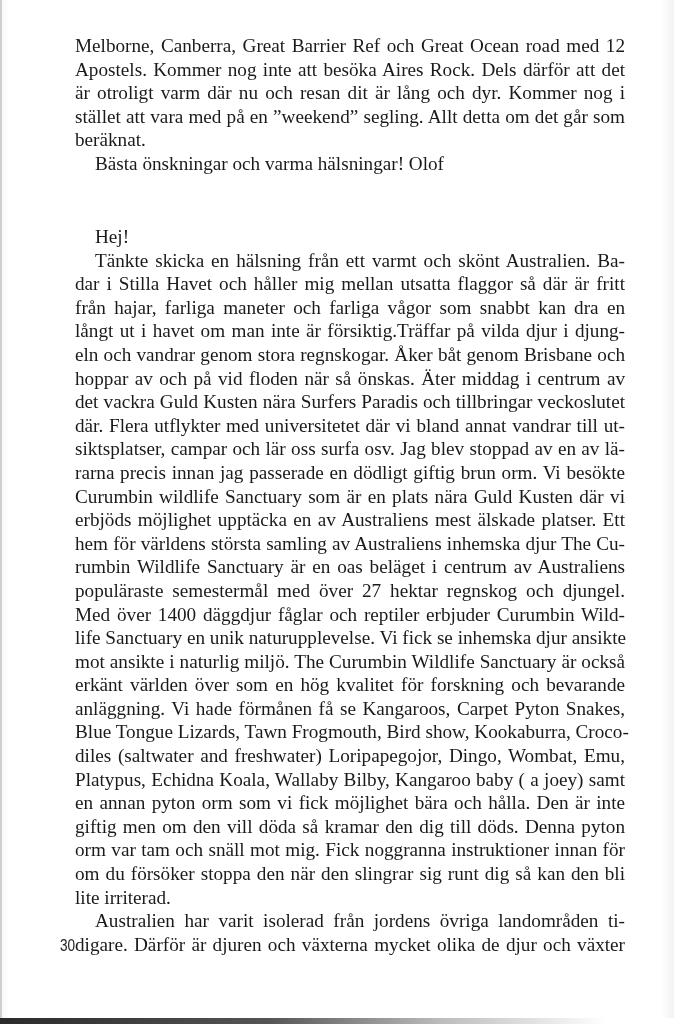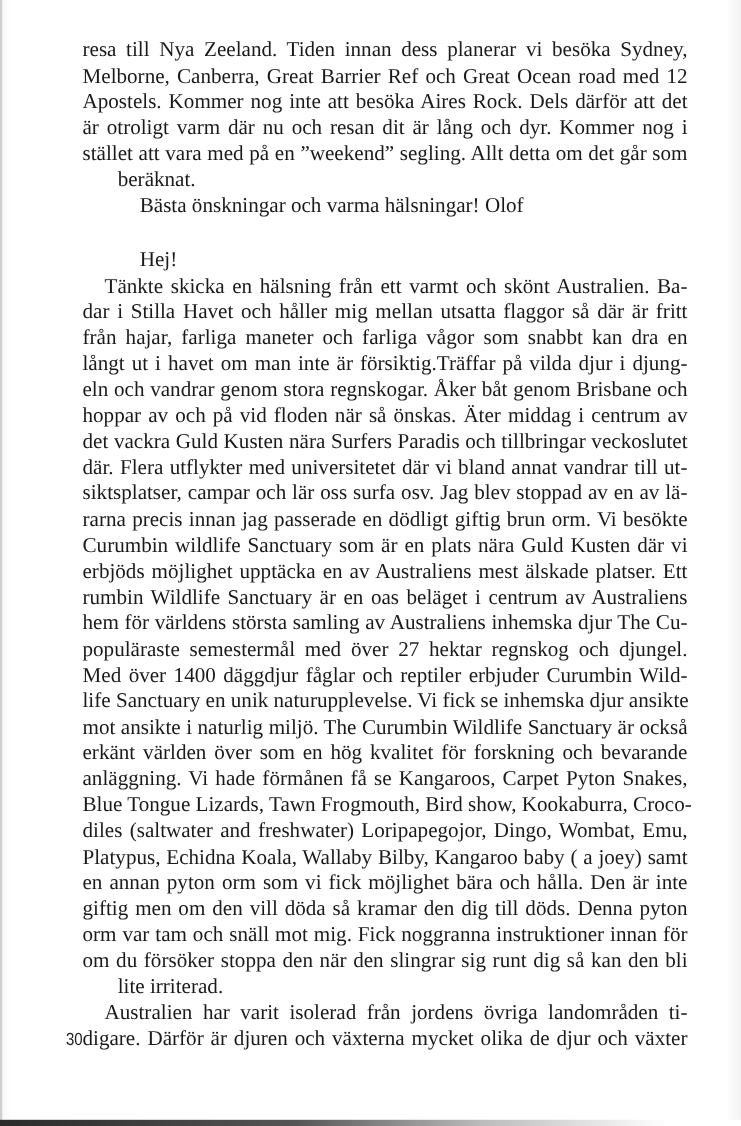--- a/index.html
+++ b/index.html
@@ -24,37 +24,36 @@
   .text-block {
     position: absolute; left: 75px; width: 550px;
     font-family: "Liberation Serif", "DejaVu Serif", serif;
     font-size: 19.2px; line-height: 23.6px;
   }
   .line {
     display: block; white-space: nowrap;
     text-align: justify; text-align-last: justify;
     height: 23.6px;
   }
-  .line.last { text-align-last: left; margin-left: 32px; }
+  .line.last { text-align-last: left; }
   .line.indent { padding-left: 20px; }
   .salutation { padding-left: 20px; font-family: Liberation Serif, serif; }
   .page-number {
     position: absolute; left: 60px; top: 937px;
     font-family: "Liberation Sans", sans-serif; font-size: 16px; color: #222;
     transform: scaleX(0.85); transform-origin: left;
   }
 </style>
 </head>
 <body>
 
 <div class="page">
   <div class="left-edge"></div>
 
   <div class="text-block" style="top:34px;">
-    <span class="line">resa till Nya Zeeland. Tiden innan dess planerar vi besöka Sydney,</span>
     <span class="line">Melborne, Canberra, Great Barrier Ref och Great Ocean road med 12</span>
     <span class="line">Apostels. Kommer nog inte att besöka Aires Rock. Dels därför att det</span>
     <span class="line">är otroligt varm där nu och resan dit är lång och dyr. Kommer nog i</span>
     <span class="line">stället att vara med på en ”weekend” segling. Allt detta om det går som</span>
     <span class="line last">beräknat.</span>
     <span class="line last indent">Bästa önskningar och varma hälsningar!  Olof</span>
   </div>
 
   <div class="text-block" style="top:225px;">
     <span class="line last salutation">Hej!</span>
@@ -64,22 +63,22 @@
     <span class="line">från hajar, farliga maneter och farliga vågor som snabbt kan dra en</span>
     <span class="line">långt ut i havet om man inte är försiktig.Träffar på vilda djur i djung-</span>
     <span class="line">eln och vandrar genom stora regnskogar. Åker båt genom Brisbane och</span>
     <span class="line">hoppar av och på vid floden när så önskas. Äter middag i centrum av</span>
     <span class="line">det vackra Guld Kusten nära Surfers Paradis och tillbringar veckoslutet</span>
     <span class="line">där. Flera utflykter med universitetet där vi bland annat vandrar  till ut-</span>
     <span class="line">siktsplatser, campar och lär oss surfa osv. Jag blev stoppad av en av lä-</span>
     <span class="line">rarna precis innan jag passerade en dödligt giftig brun orm. Vi besökte</span>
     <span class="line">Curumbin wildlife Sanctuary som är en plats nära Guld Kusten där vi</span>
     <span class="line">erbjöds möjlighet upptäcka en av Australiens mest älskade platser. Ett</span>
+    <span class="line">hem för världens största samling av Australiens inhemska djur The Cu-</span>
     <span class="line">rumbin Wildlife Sanctuary är en oas beläget i centrum av Australiens</span>
-    <span class="line">hem för världens största samling av Australiens inhemska djur The Cu-</span>
     <span class="line">populäraste semestermål med över 27 hektar regnskog och djungel.</span>
     <span class="line">Med över 1400 däggdjur fåglar och reptiler erbjuder Curumbin Wild-</span>
     <span class="line">life Sanctuary en unik naturupplevelse. Vi fick se inhemska djur ansikte</span>
     <span class="line">mot ansikte i naturlig miljö. The Curumbin Wildlife Sanctuary är också</span>
     <span class="line">erkänt världen över som en hög kvalitet för forskning och bevarande</span>
     <span class="line">anläggning. Vi hade förmånen få se Kangaroos, Carpet Pyton Snakes,</span>
     <span class="line">Blue Tongue Lizards, Tawn Frogmouth, Bird show, Kookaburra, Croco-</span>
     <span class="line">diles (saltwater and freshwater) Loripapegojor, Dingo, Wombat, Emu,</span>
     <span class="line">Platypus,  Echidna Koala, Wallaby Bilby, Kangaroo baby ( a joey)  samt</span>
     <span class="line">en annan pyton orm som vi  fick möjlighet bära och hålla. Den är inte</span>

